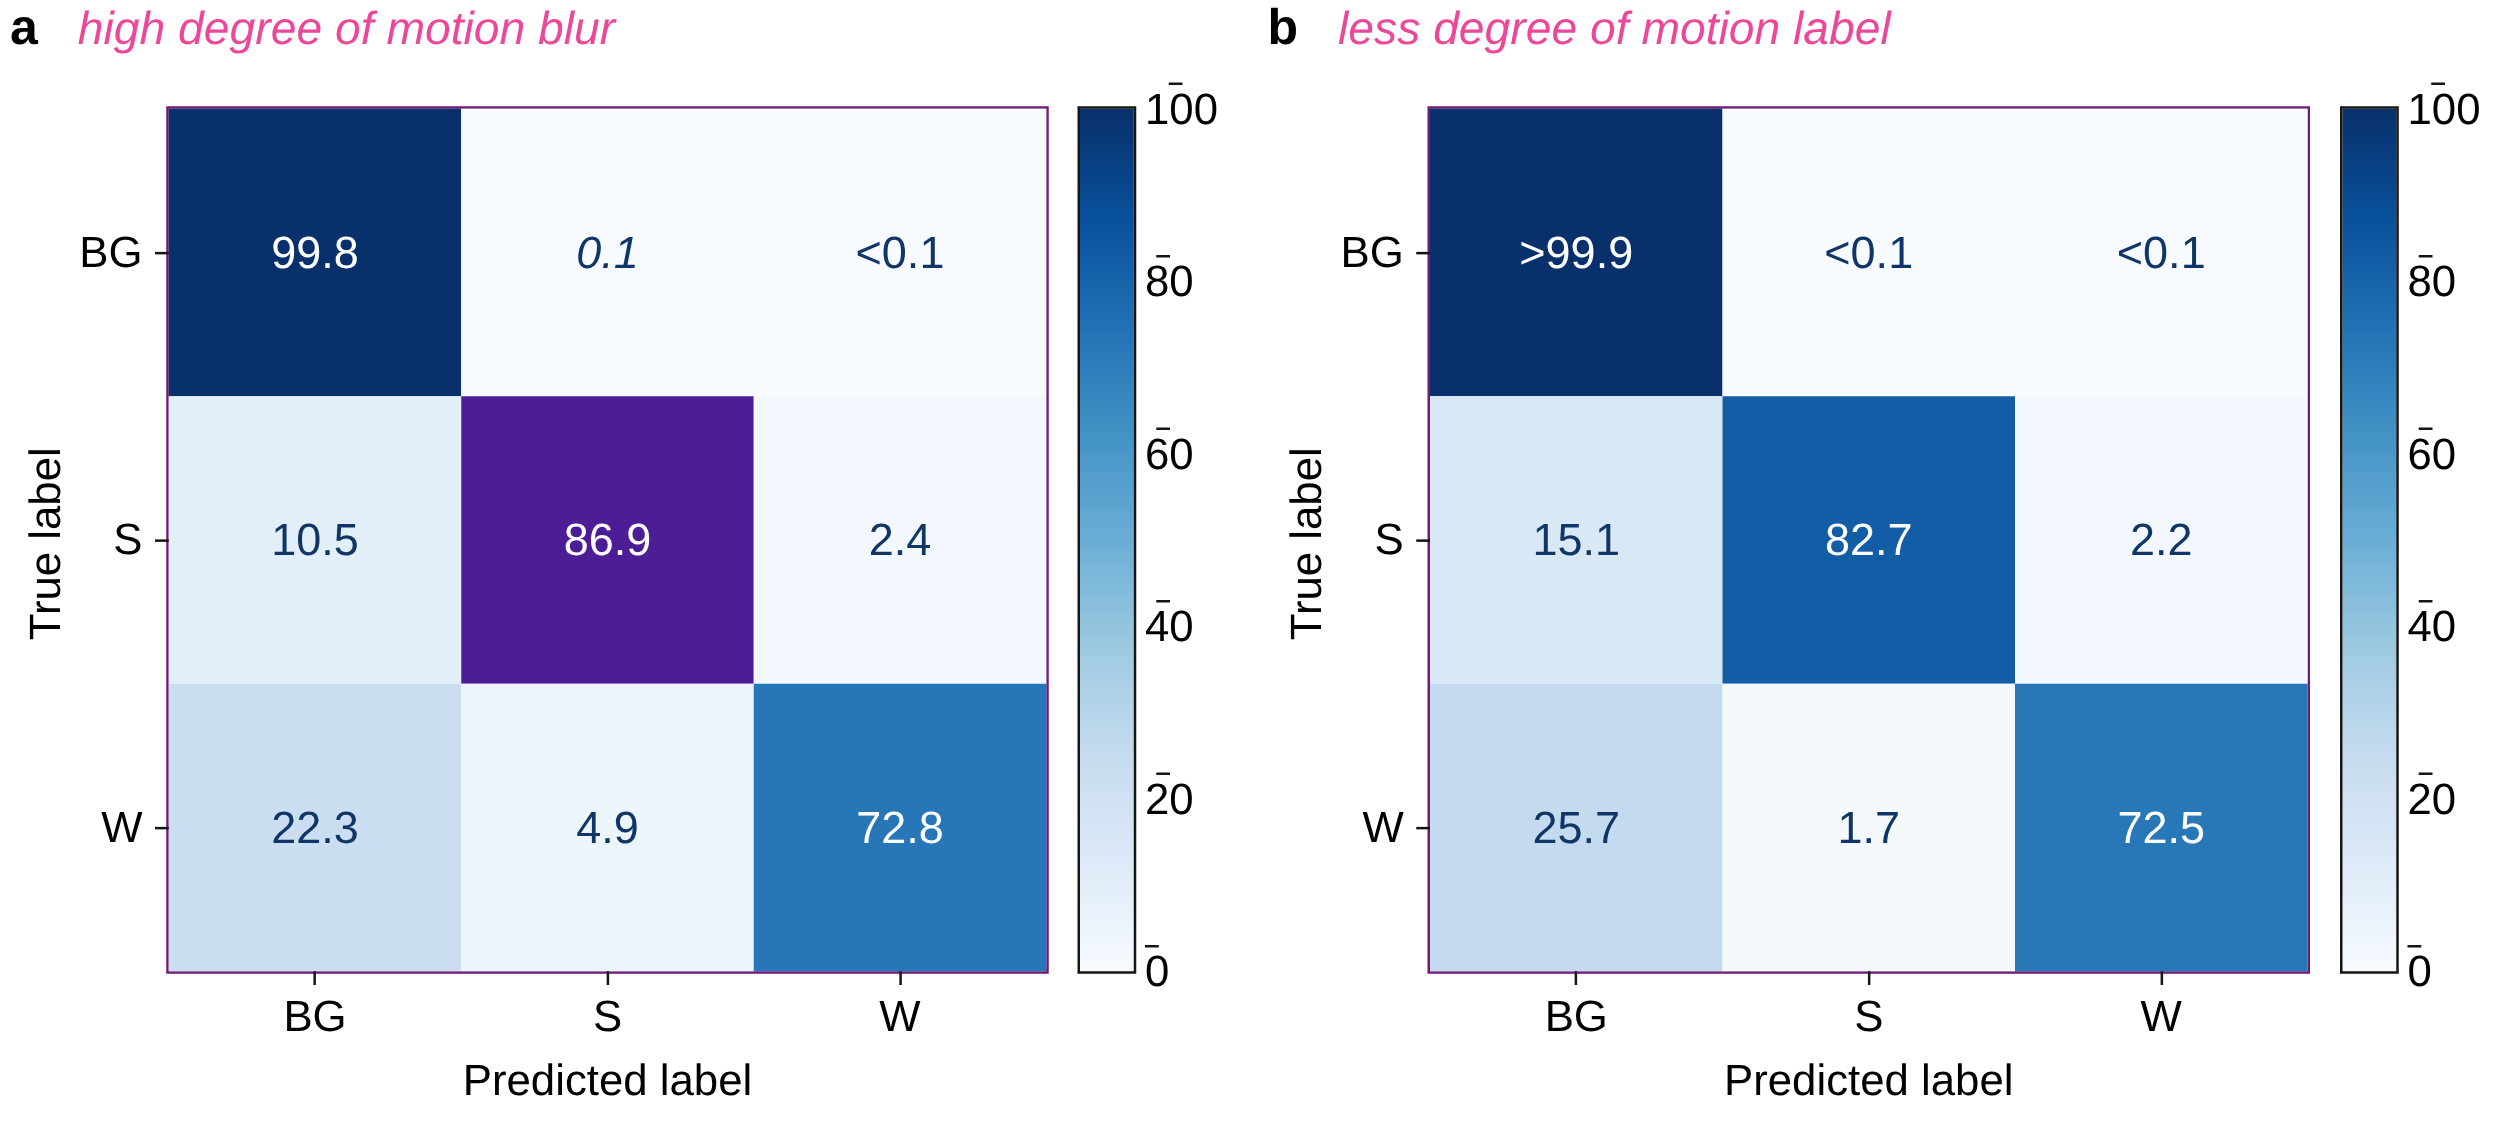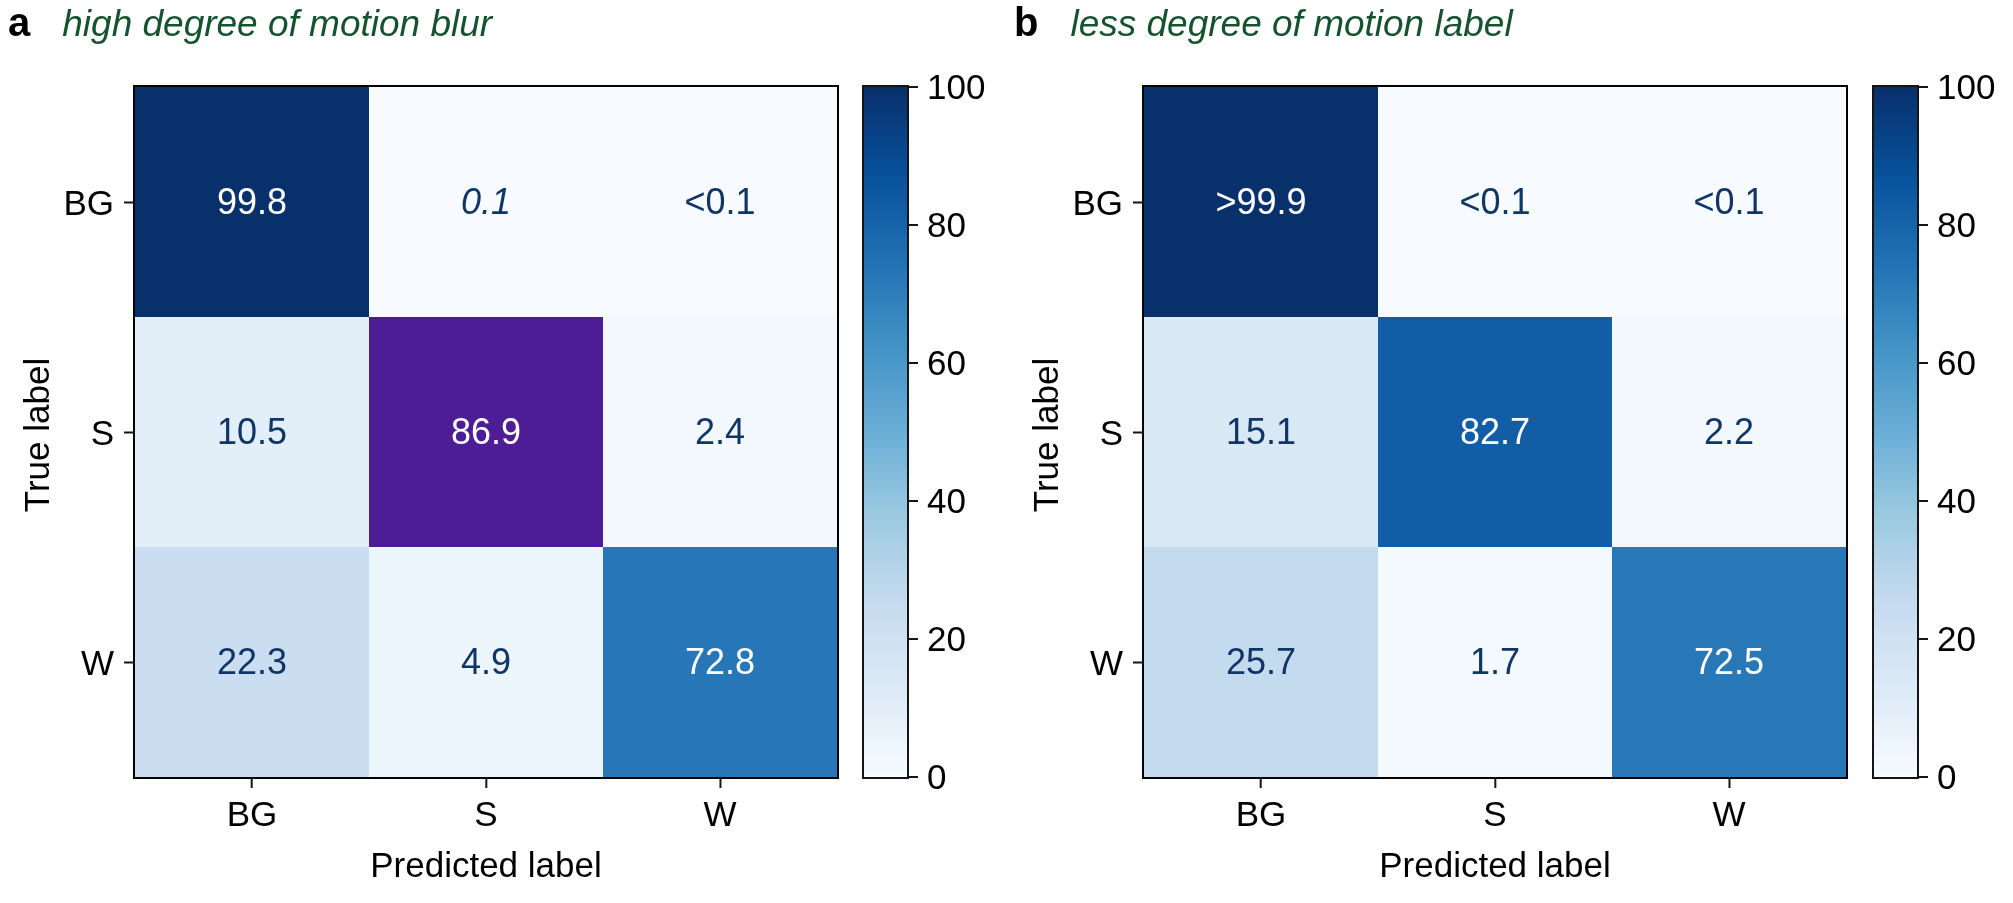--- a/index.html
+++ b/index.html
@@ -43,29 +43,29 @@
     font-family: "Liberation Sans", sans-serif;
     font-weight: bold;
     font-size: 40px;
     color: #000000;
     line-height: 1;
   }
   .panel-caption {
     font-family: "Liberation Sans", sans-serif;
     font-style: italic;
     font-size: 37px;
-    color: #14532d;
+    color: #ec4899;
     line-height: 1;
     margin-left: 32px;
   }
 
   
   .axes {
     position: absolute;
-    border: 2px solid #000000;
+    border: 2px solid #701a75;
     box-sizing: border-box;
     display: grid;
     grid-template-columns: repeat(3, 1fr);
     grid-template-rows: repeat(3, 1fr);
   }
   .panel-a .axes { left: 133px;  top: 85px; width: 706px; height: 694px; }
   .panel-b .axes { left: 136px;  top: 85px; width: 706px; height: 694px; }
 
   .cell {
     position: relative;
@@ -173,20 +173,21 @@
       #08509b 87.5%,
       #08306b 100%);
   }
   .cbtick {
     position: absolute;
     left: 100%;
     display: flex;
     align-items: center;
     white-space: nowrap;
     transform: translateY(-50%);
+    flex-direction: column;
   }
   .cbtick .tickline {
     width: 11px;
     height: 2px;
     background: #151515;
   }
   .cbtick .ticklabel {
     font-family: "Liberation Sans", sans-serif;
     font-size: 35px;
     color: #000000;

